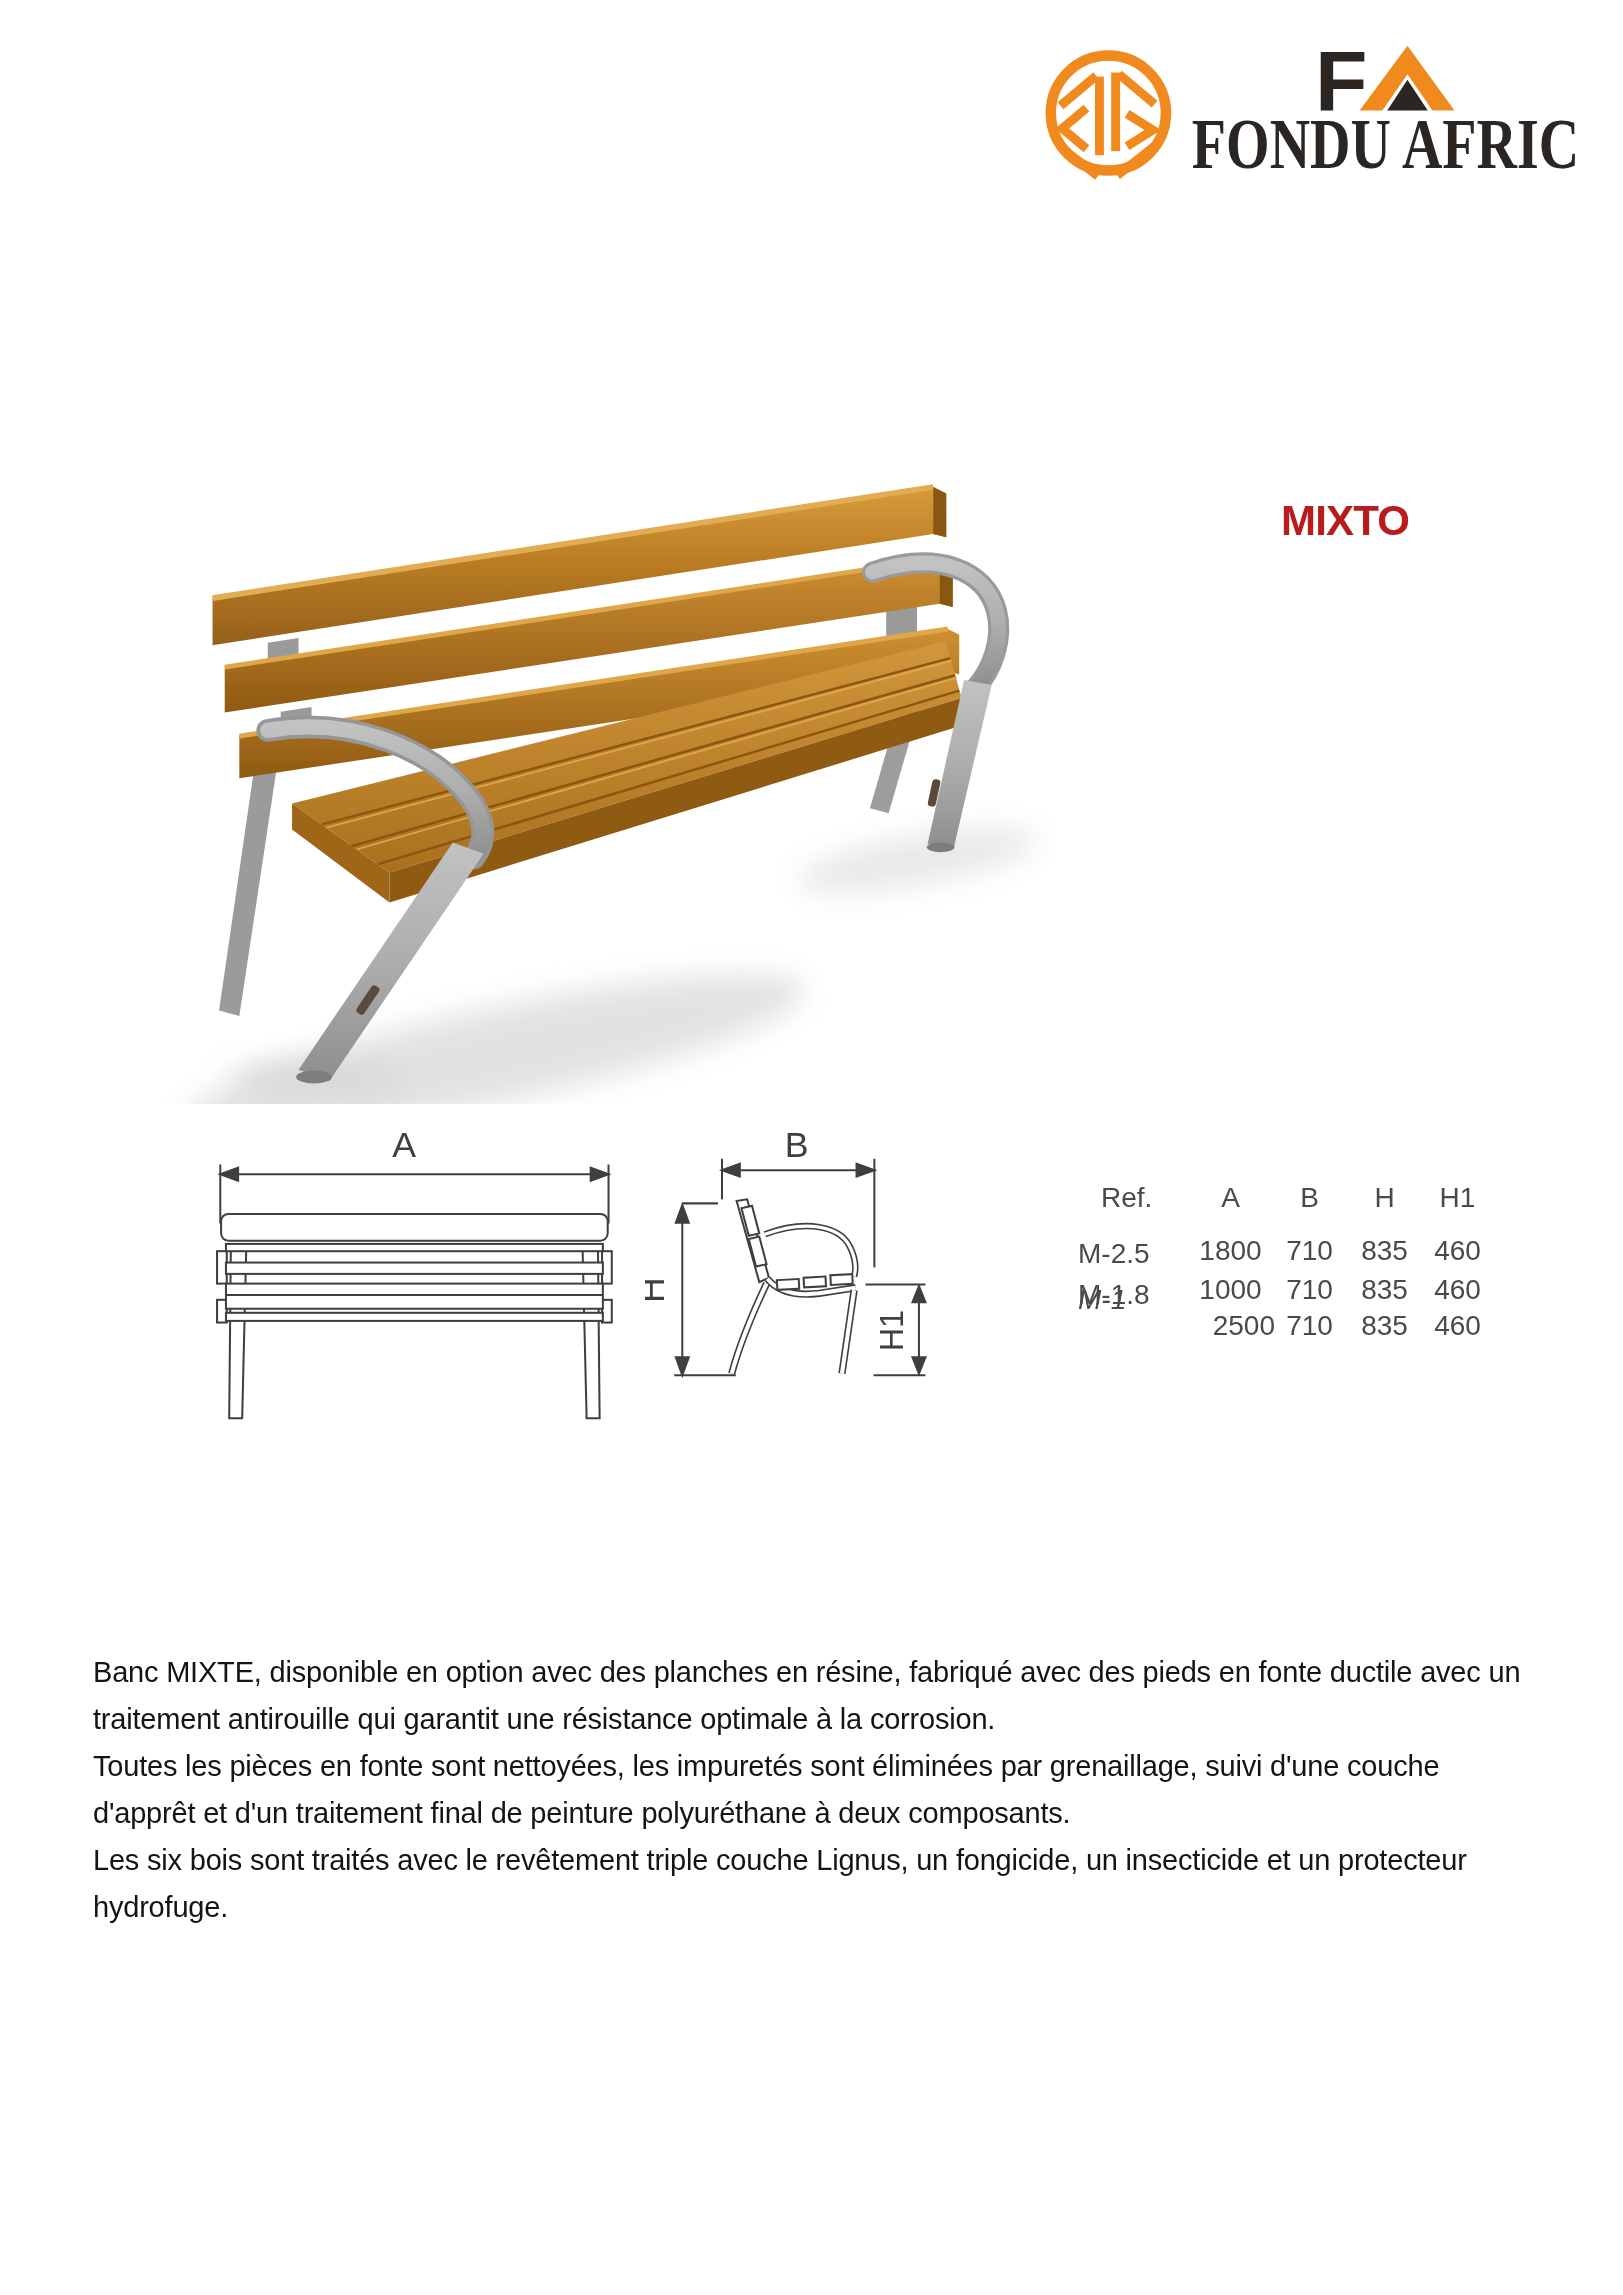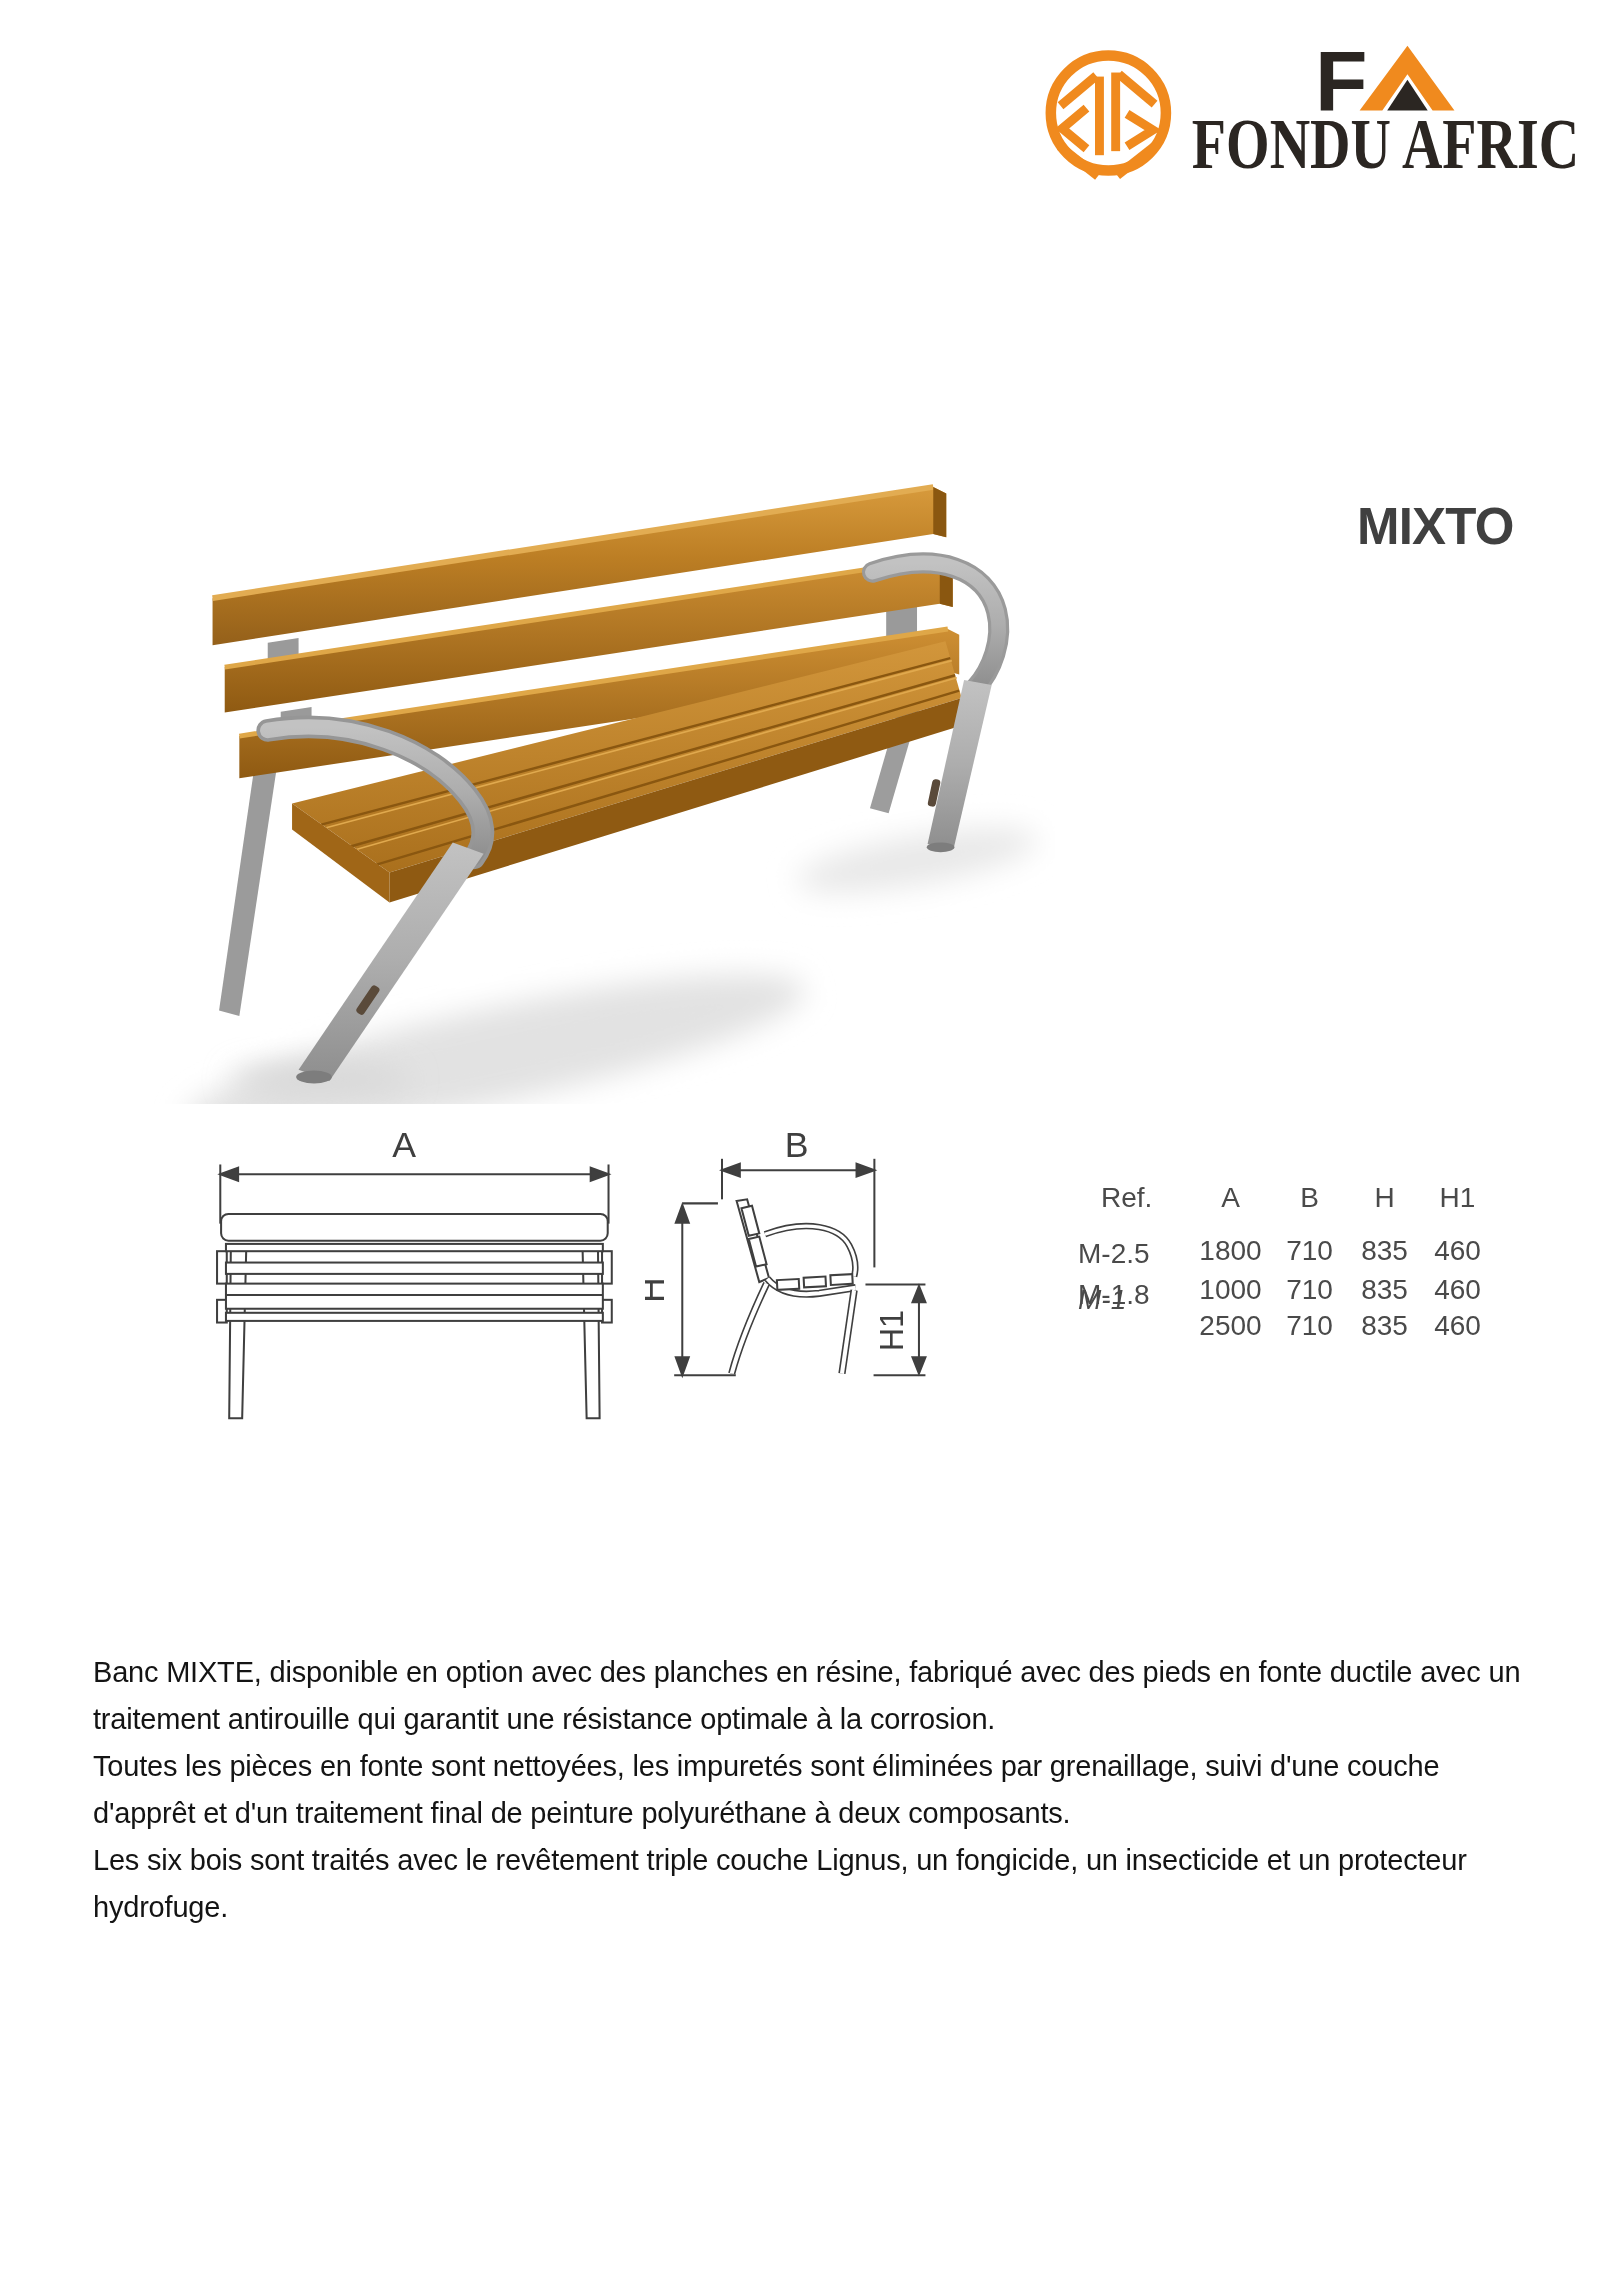--- a/index.html
+++ b/index.html
@@ -8,22 +8,22 @@
     width:1623px;height:2295px;
     font-family:"Liberation Sans", sans-serif;
     color:#1b1b1b;
     overflow:hidden;
   }
   .abs{position:absolute;}
   
   #brand-logo{left:1031px;top:32px;width:560px;height:154px;}
   
   #product-title{
-    left:1357px;top:497px;
-    font-size:51px;font-weight:bold;letter-spacing:-0.8px;color:#404040;
+    left:1281px;top:497px;
+    font-size:42px;font-weight:bold;letter-spacing:-0.8px;color:#b91c1c;
     font-family:"Liberation Sans", sans-serif;
   }
   
   #bench-photo{left:146px;top:438px;width:909px;height:666px;}
   #front-view{left:195px;top:1128px;width:438px;height:308px;}
   #side-view{left:645px;top:1128px;width:308px;height:308px;}
   
   .tcell{
     position:absolute;
     font-size:28px;color:#4a4a4a;white-space:nowrap;
@@ -235,21 +235,21 @@
   <span class="tcell tnum" style="left:1340px;top:1235px;">835</span>
   <span class="tcell tnum" style="left:1413px;top:1235px;">460</span>
 
   <span class="tcell" style="left:1078px;top:1284px;font-style:italic;">M-1</span>
   <span class="tcell tnum" style="left:1186px;top:1274px;">1000</span>
   <span class="tcell tnum" style="left:1265px;top:1274px;">710</span>
   <span class="tcell tnum" style="left:1340px;top:1274px;">835</span>
   <span class="tcell tnum" style="left:1413px;top:1274px;">460</span>
 
   <span class="tcell" style="left:1078px;top:1238px;">M-2.5</span>
-  <span class="tcell tnum" style="left:1186px;top:1310px;">2500</span>
+  <span class="tcell tnum" style="left:1186px;top:1310px;text-align:right;">2500</span>
   <span class="tcell tnum" style="left:1265px;top:1310px;">710</span>
   <span class="tcell tnum" style="left:1340px;top:1310px;">835</span>
   <span class="tcell tnum" style="left:1413px;top:1310px;">460</span>
 </div>
 
 <div id="description" class="abs">
   <div class="dline">Banc MIXTE, disponible en option avec des planches en résine, fabriqué avec des pieds en fonte ductile avec un</div>
   <div class="dline">traitement antirouille qui garantit une résistance optimale à la corrosion.</div>
   <div class="dline">Toutes les pièces en fonte sont nettoyées, les impuretés sont éliminées par grenaillage, suivi d'une couche</div>
   <div class="dline">d'apprêt et d'un traitement final de peinture polyuréthane à deux composants.</div>

